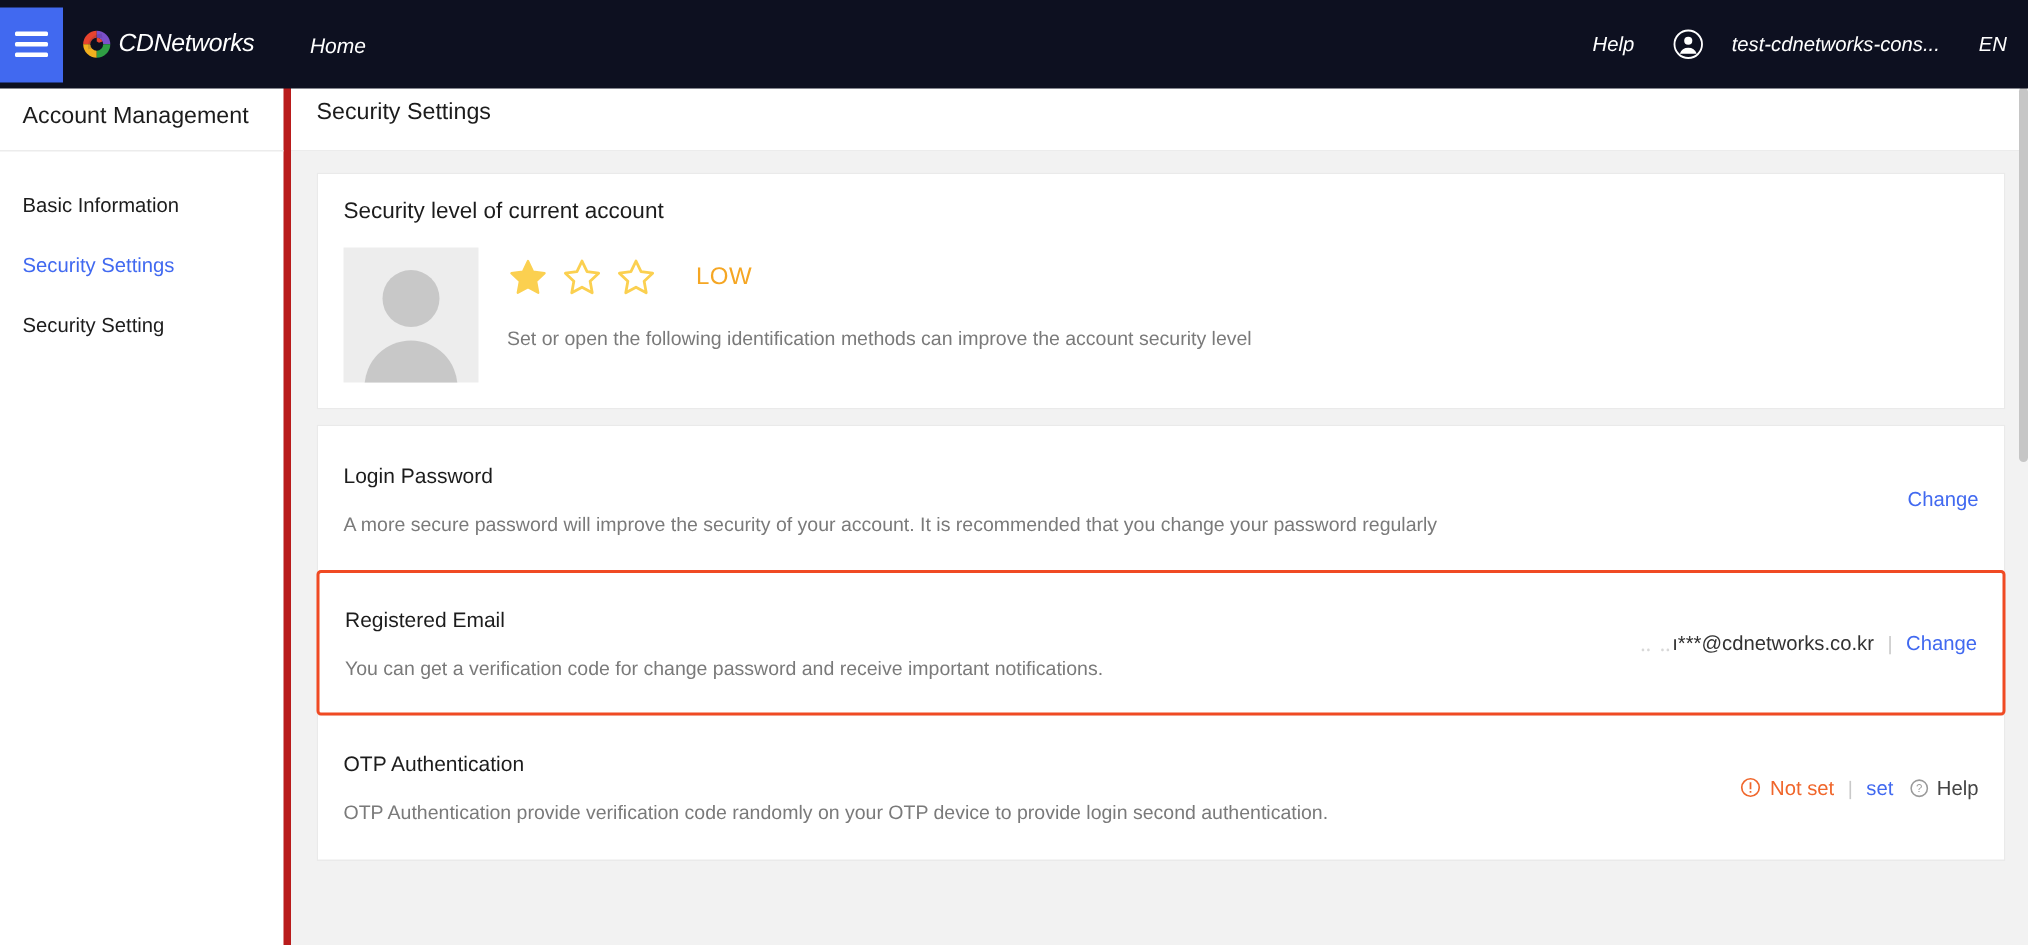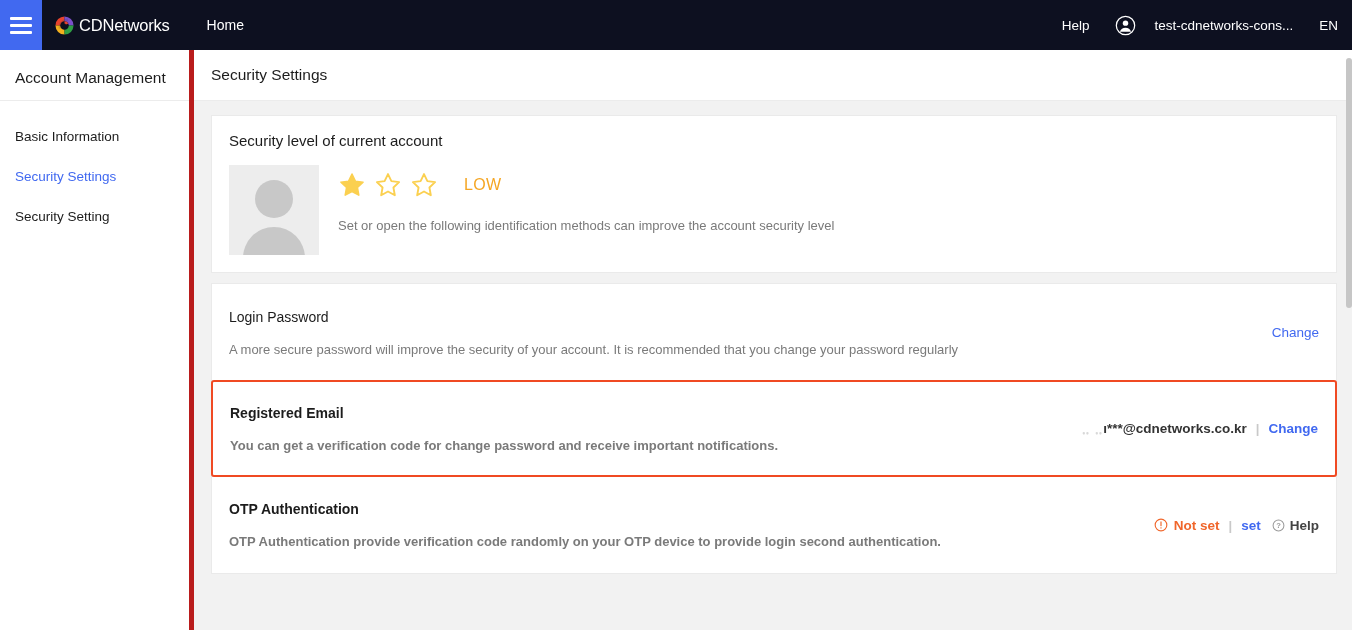--- a/index.html
+++ b/index.html
@@ -10,25 +10,26 @@
     overflow: hidden;
     font-family: "Liberation Sans", sans-serif;
     background: #f2f2f2;
   }
 
   
   .topbar {
     position: absolute;
     top: 0; left: 0;
     width: 1352px;
-    height: 50px;
+    height: 59px;
     background: #0d1020;
     display: flex;
     align-items: center;
     z-index: 20;
+    font-style: italic;
   }
   .hamburger-btn {
     width: 42px;
     height: 50px;
     background: #4169f0;
     display: flex;
     flex-direction: column;
     align-items: center;
     justify-content: center;
     gap: 4px;
@@ -191,21 +192,21 @@
 
   
   .card-methods { padding: 0; }
   .method-row {
     position: relative;
     display: flex;
     align-items: center;
     padding: 20px 17px 20px 17px;
     min-height: 97px;
   }
-  .method-row + .method-row { border-top: 1px solid #eeeeee; font-weight: bold; }
+  .method-row + .method-row { border-top: 1px solid #eeeeee; }
   .method-row.highlighted {
     border: 2px solid #f04a23;
     border-radius: 3px;
     margin: -1px -1px;
     z-index: 5;
   }
   .method-left { flex: 1 1 auto; }
   .method-name { font-size: 14px; color: #1c1c1c; }
   .method-desc { font-size: 13px; color: #7a7a7a; margin-top: 17px; }
   .method-right {

